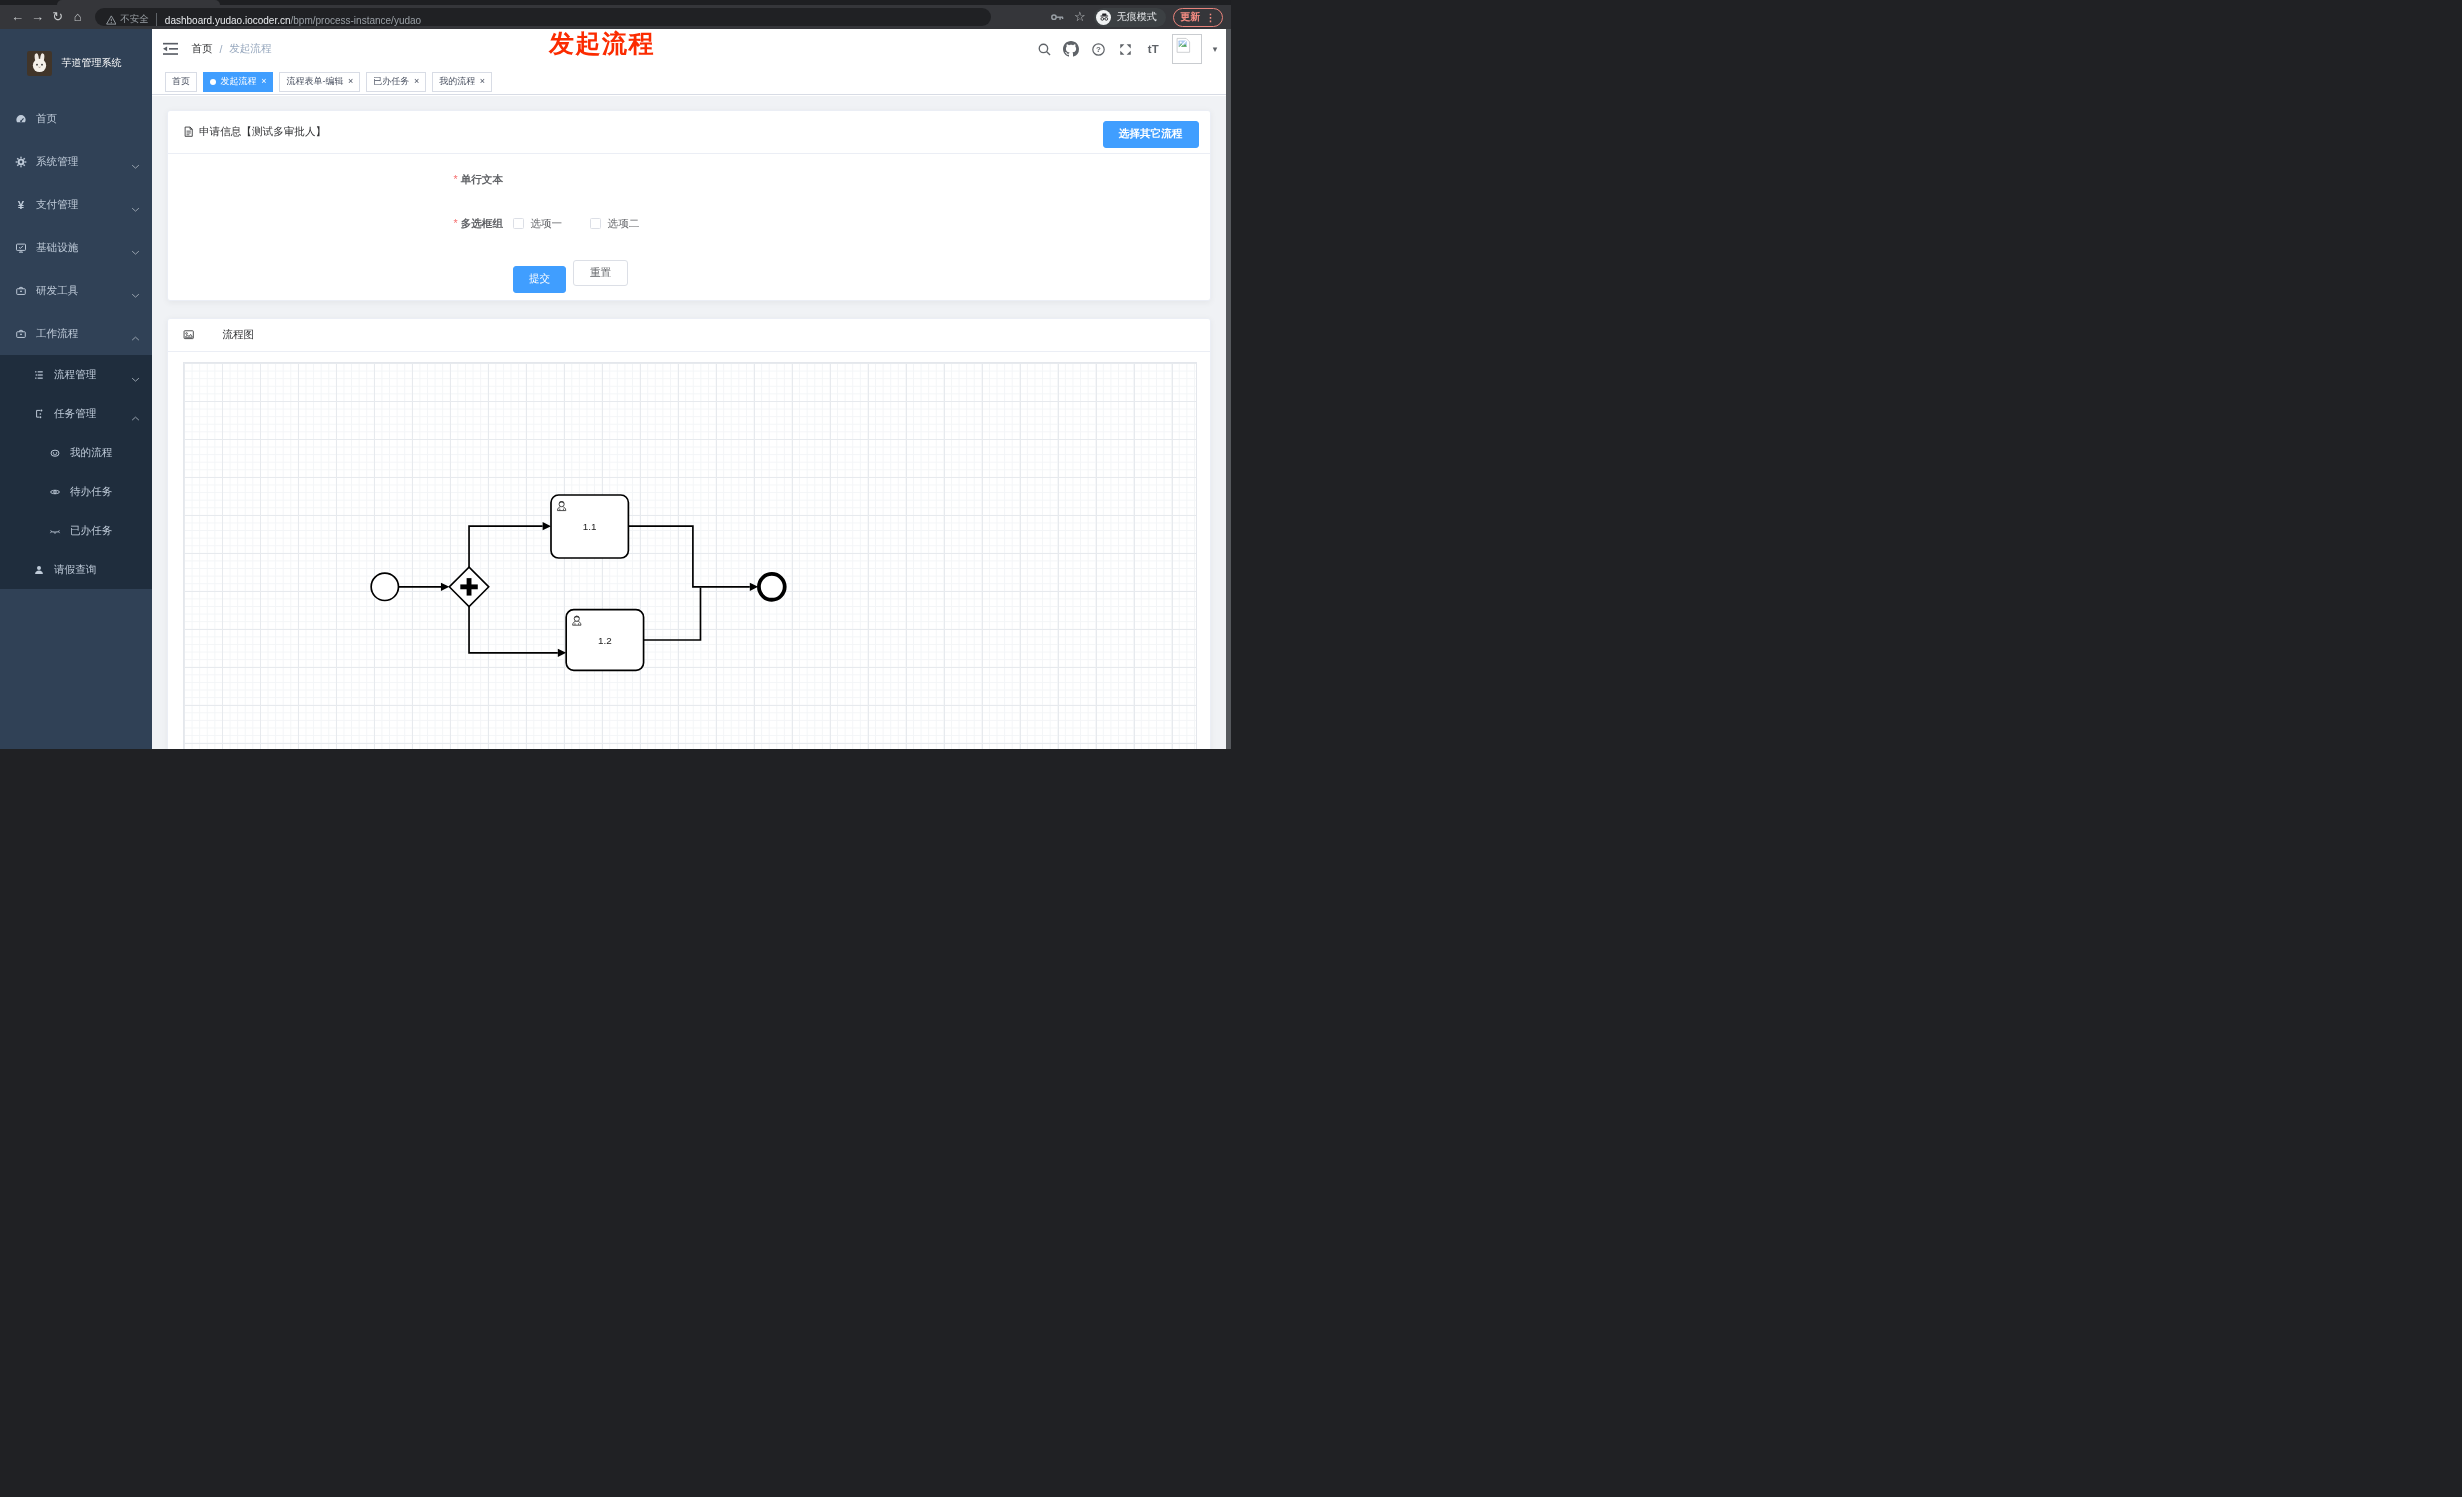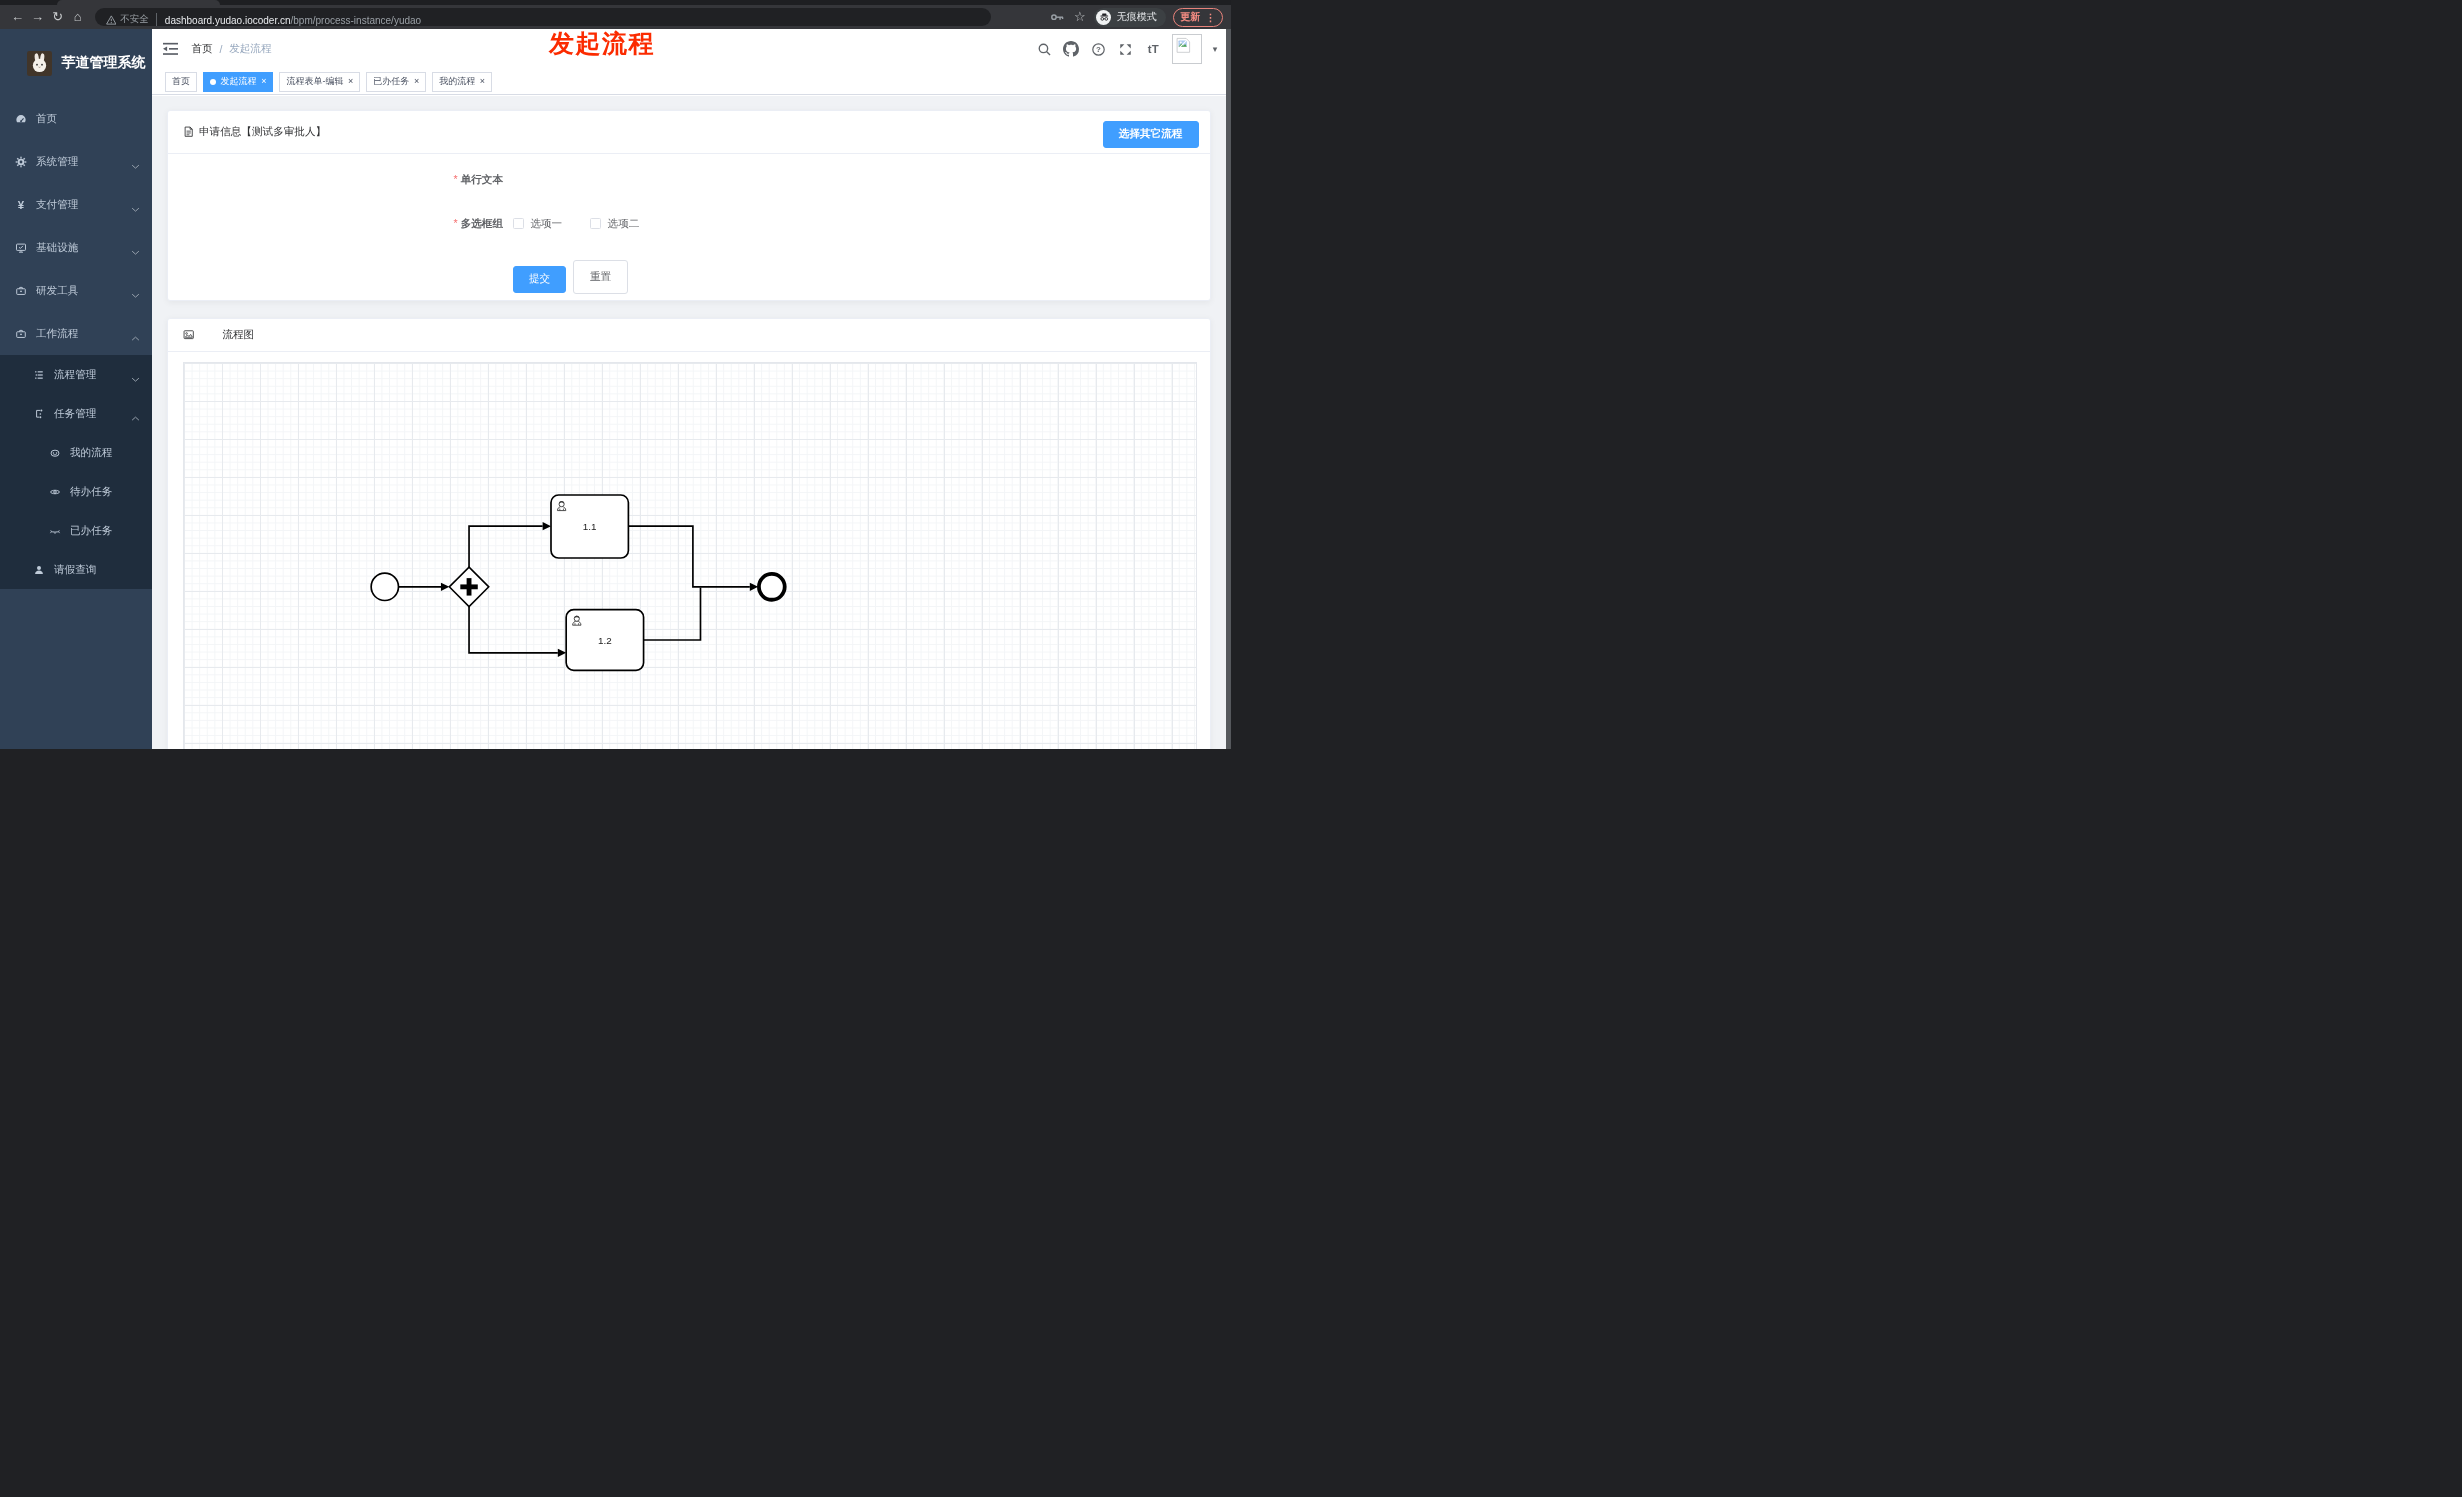--- a/index.html
+++ b/index.html
@@ -30,21 +30,21 @@
     border-radius:10.6px; height:19px; padding:0 6.8px; color:#f28b82; font-size:10px; font-weight:bold; }
   .update-pill .kebab { font-size:10px; letter-spacing:0; }
 
   
   .app { position:absolute; left:0; top:29px; width:1231px; height:720px; background:#fff; }
 
   
   .sidebar { position:absolute; left:0; top:0; width:152px; height:720px; background:#304156; }
   .logo-row { height:68px; display:flex; align-items:center; padding:0 0 0 26.6px; gap:10px; }
   .logo-img { width:25px; height:25px; border-radius:2.3px; overflow:hidden; flex:0 0 auto; }
-  .logo-title { color:#fff; font-size:14px; font-weight:bold; white-space:nowrap; }
+  .logo-title { color:#fff; font-size:10px; font-weight:normal; white-space:nowrap; }
   .menu-item { display:flex; align-items:center; height:43px; color:#bfcbd9; font-size:10.6px;
     cursor:pointer; position:relative; }
   .menu-item .mi-icon { width:12px; height:12px; flex:0 0 auto; display:flex; align-items:center;
     justify-content:center; }
   .menu-item .mi-label { margin-left:9px; white-space:nowrap; }
   .menu-item .mi-arrow { position:absolute; right:12px; top:50%; margin-top:-2.3px; }
   .menu-item.l1 { padding-left:15px; }
   .submenu { background:#1f2d3d; }
   .submenu .menu-item { height:39px; }
   .menu-item.l2 { padding-left:33px; }
@@ -101,21 +101,21 @@
     border:0.8px solid #dcdfe6; border-radius:3px; padding:0 10px; font-size:10.6px; color:#606266;
     outline:none; font-family:"Liberation Sans", sans-serif; }
   #text-input::placeholder { color:#c0c4cc; }
   #label-check { top:106px; height:13.7px; line-height:13.7px; }
   .check-group { position:absolute; left:345px; top:106px; height:13.7px; display:flex;
     align-items:center; gap:28px; }
   .check-opt { display:flex; align-items:center; gap:6.8px; cursor:pointer; }
   .check-box { width:10.6px; height:10.6px; border:0.8px solid #dcdfe6; border-radius:1.5px; background:#fff; }
   .check-opt .ck-label { font-size:10.6px; color:#606266; }
   #submit-btn { position:absolute; left:345px; top:155px; width:53px; height:27px; }
-  #reset-btn  { position:absolute; left:405px; top:149px; width:55px; height:34px; }
+  #reset-btn  { position:absolute; left:405px; top:149px; width:55px; height:26px; }
 
   
   .diagram-canvas { position:absolute; left:15px; top:43px; width:1014px; height:403px;
     border:0.8px solid #e4e7ec; background-color:#fff;
     background-image:
       linear-gradient(#e7eaee 0.8px, transparent 0.8px),
       linear-gradient(90deg, #e7eaee 0.8px, transparent 0.8px),
       linear-gradient(#f3f5f7 0.8px, transparent 0.8px),
       linear-gradient(90deg, #f3f5f7 0.8px, transparent 0.8px);
     background-size:38px 38px, 38px 38px, 7.6px 7.6px, 7.6px 7.6px; }

